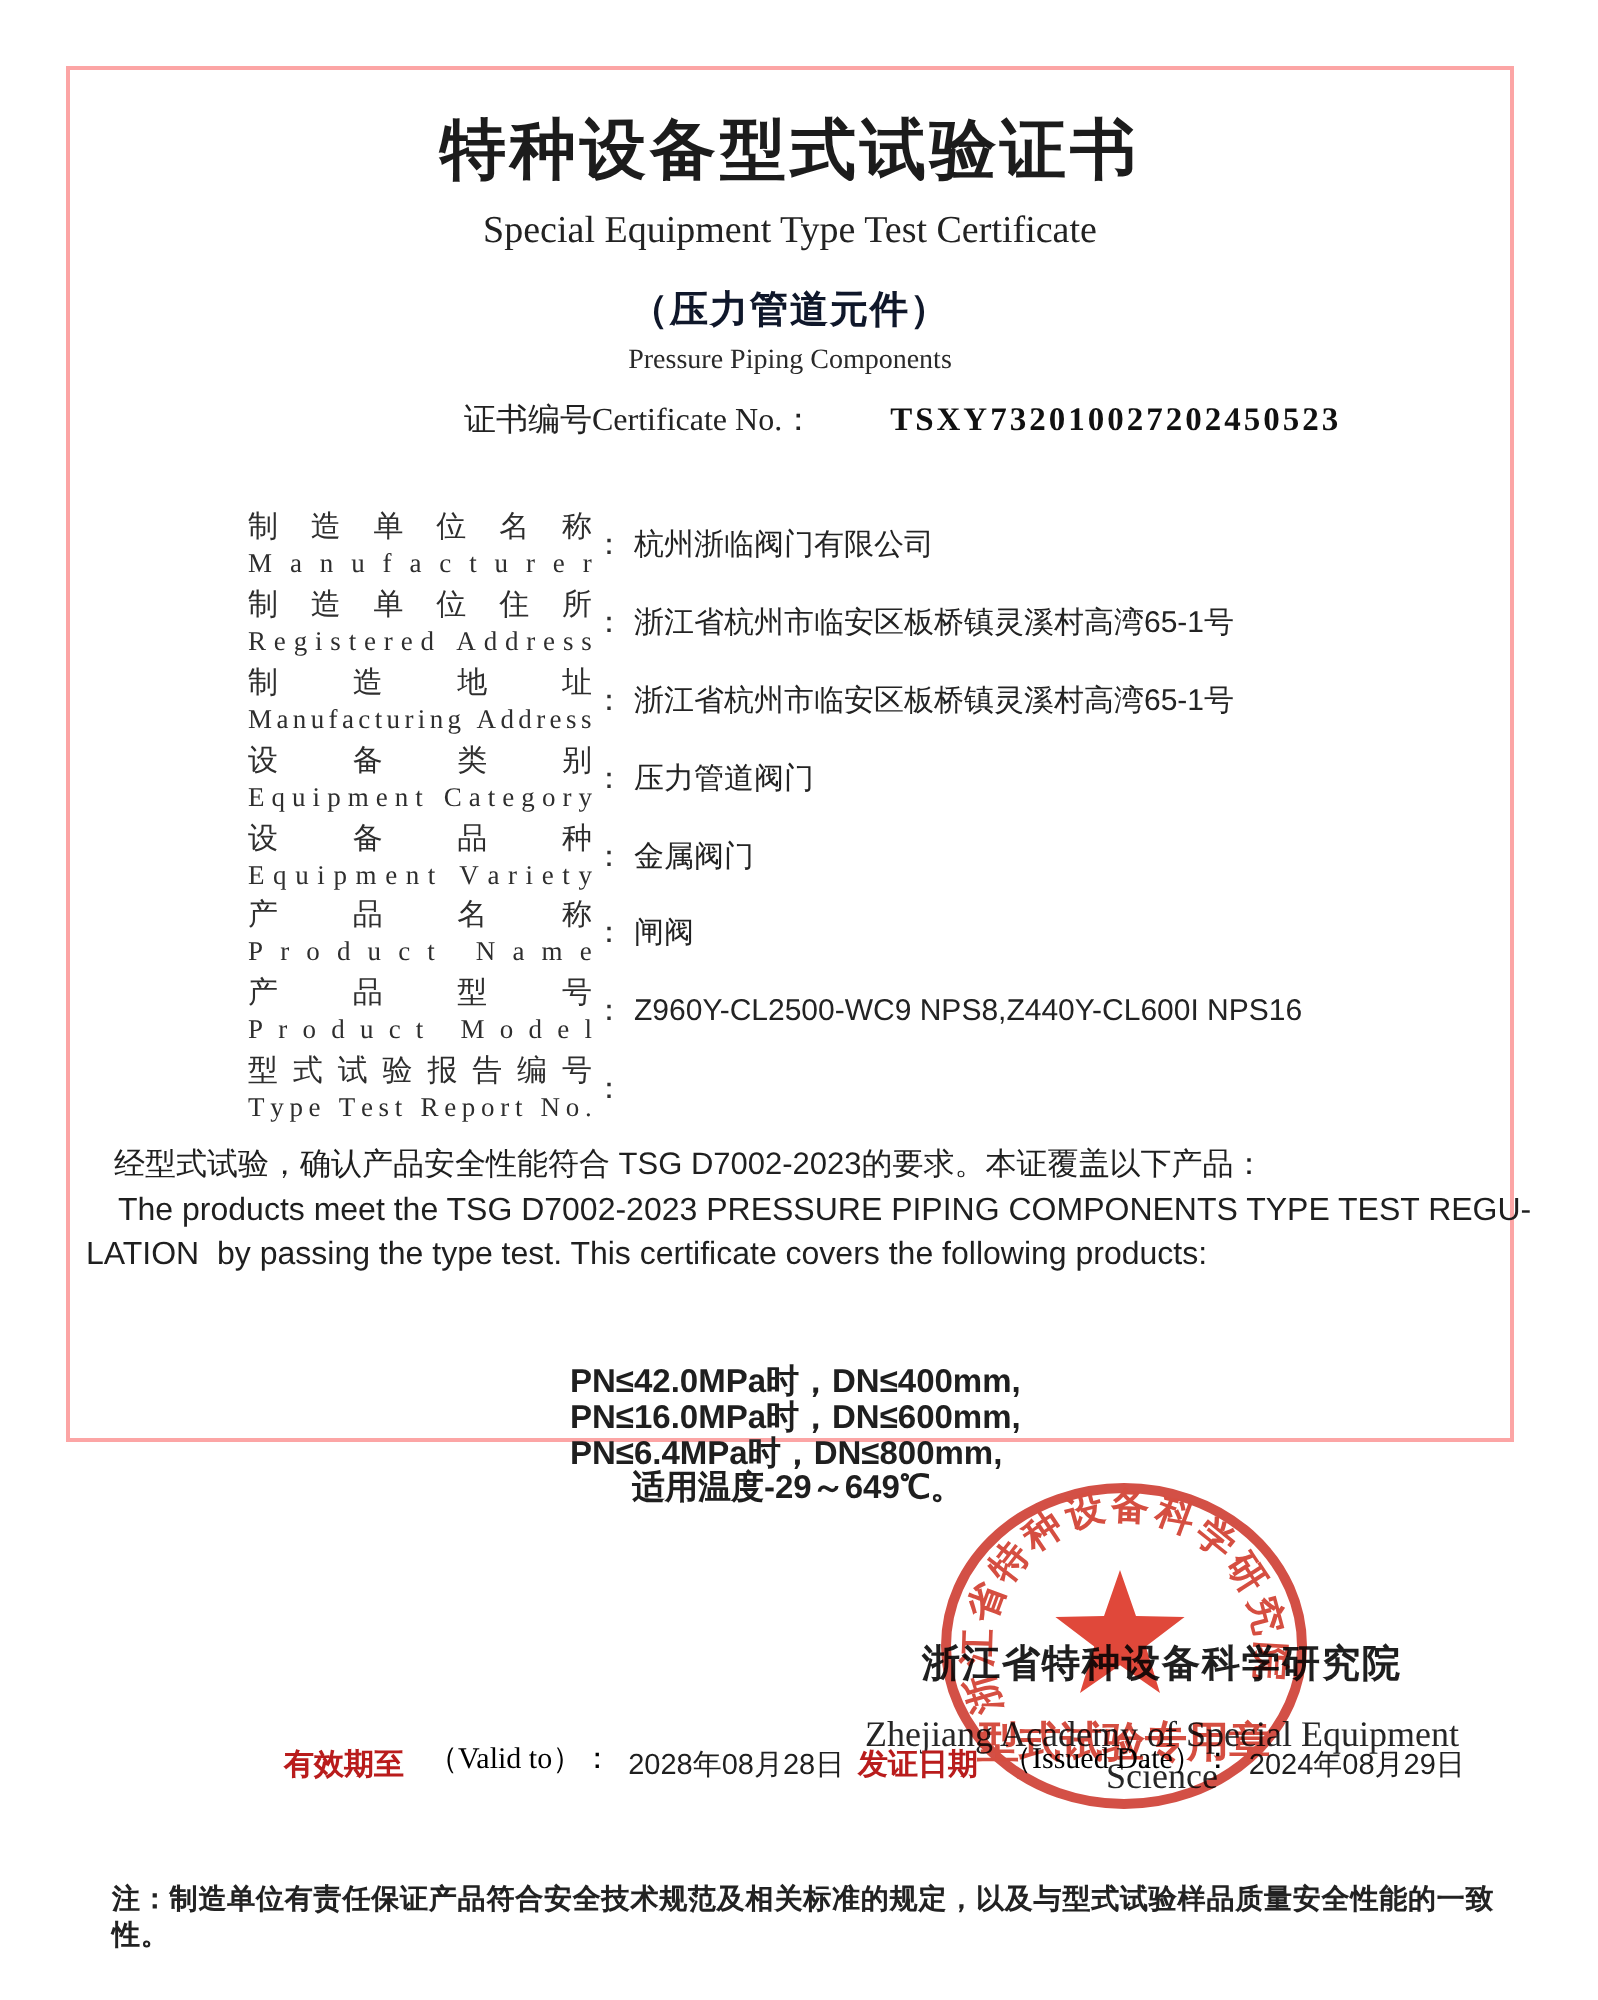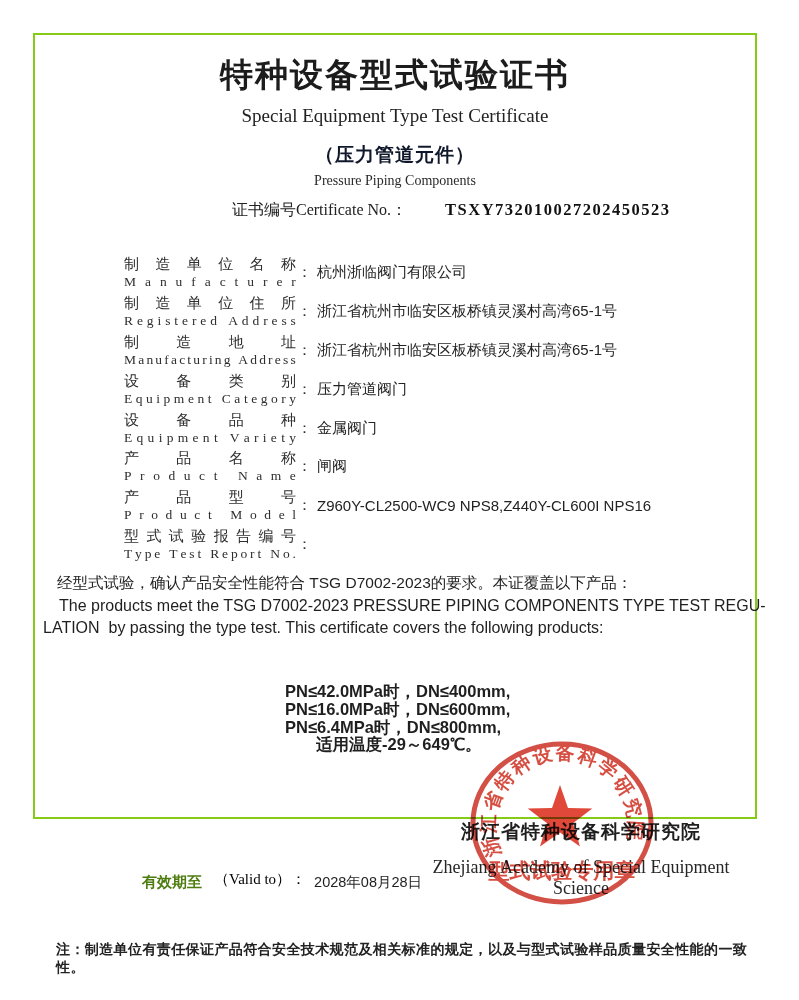--- a/index.html
+++ b/index.html
@@ -1,21 +1,21 @@
 <!DOCTYPE html>
 <html><head>
 <meta charset="utf-8">
 <style>
   * { margin:0; padding:0; box-sizing:border-box; }
   html,body { background:#ffffff; }
   body { width:799px; height:1000px; position:relative; overflow:hidden;
          font-family:"Liberation Sans", sans-serif; color:#2b2b2b; }
   .page { position:absolute; left:0; top:0; width:799px; height:1000px; background:#fff; }
-  .inner { position:absolute; left:33px; top:33px; width:724px; height:786px;
-           border:2px solid #84cc16; }
+  .inner { position:absolute; left:33px; top:33px; width:724px; height:688px;
+           border:2px solid #fca5a5; }
 
   
   .hdr { position:absolute; left:0; top:18px; width:100%; text-align:center; }
   .title-cn { font-size:33px; font-weight:bold; letter-spacing:2px; color:#1c1c1c; }
   .title-en { font-family:"Liberation Serif", serif; font-size:19px; margin-top:7px; color:#222; }
   .sub-cn   { font-size:19px; font-weight:bold; letter-spacing:1px; margin-top:15px; color:#0f172a; }
   .sub-en   { font-family:"Liberation Serif", serif; font-size:14px; margin-top:5px; color:#2a2a2a; }
 
   
   .certline { position:absolute; left:197px; top:165px; display:flex; align-items:baseline;
@@ -45,21 +45,21 @@
 
   
   .issuer { position:absolute; left:380px; top:784px; width:332px; text-align:center; }
   .issuer-cn { font-size:19px; font-weight:600; letter-spacing:1px; color:#1f1f1f; }
   .issuer-en { font-family:"Liberation Serif", serif; font-size:18px; margin-top:12px; color:#262626; }
 
   
   .dateline { position:absolute; display:flex; align-items:baseline; white-space:pre; }
   .valid { left:107px; top:838px; }
   .issued { left:394px; top:838px; }
-  .dl-cn { font-size:15px; font-weight:bold; color:#4d7c0f; }
+  .dl-cn { font-size:15px; font-weight:bold; color:#b91c1c; }
   .dl-en { font-family:"Liberation Serif", serif; font-size:15px; margin-left:12px; position:relative; top:-3px; color:#000000; }
   .dl-date { font-size:14.5px; margin-left:8px; color:#1f1f1f; }
 
   
   .note { position:absolute; left:21px; top:906px; width:694px; font-size:14px;
           font-weight:bold; letter-spacing:0.4px; color:#222; }
 
   
   .stamp { position:absolute; left:465px; top:737px; width:194px; height:174px;
            mix-blend-mode:multiply; opacity:0.88; z-index:5; pointer-events:none; }
@@ -353,20 +353,25 @@
       <div class="issuer-cn">浙江省特种设备科学研究院</div>
       <div class="issuer-en">Zhejiang Academy of Special Equipment Science</div>
     </div>
 
     <div class="dateline valid">
       <span class="dl-cn">有效期至</span>
       <span class="dl-en">（Valid to）：</span>
       <span class="dl-date">2028年08月28日</span>
     </div>
 
+    <div class="dateline issued">
+      <span class="dl-cn">发证日期</span>
+      <span class="dl-en">（Issued Date）：</span>
+      <span class="dl-date">2024年08月29日</span>
+    </div>
 
     <div class="note">注：制造单位有责任保证产品符合安全技术规范及相关标准的规定，以及与型式试验样品质量安全性能的一致性。</div>
   </div>
 
   <svg class="stamp" viewBox="0 0 194 174" xmlns="http://www.w3.org/2000/svg">
     <ellipse cx="97" cy="86" rx="89" ry="79" fill="none" stroke-width="5" stroke="#cd372c"></ellipse>
     <polygon points="95,48 103,71 127.3,71.5 107.9,86.2 115,109.5 95,95.6 75,109.5 82.1,86.2 62.7,71.5 87,71" fill="#dc2e1e"></polygon>
     <path id="sealArc" d="M 36,117 A 67,67 0 1 1 158,117" fill="none"></path>
     <text font-size="19" font-weight="bold" font-family="Liberation Sans, sans-serif" fill="#d03526">
       <textPath href="#sealArc" startOffset="0" textLength="252" lengthAdjust="spacing">浙江省特种设备科学研究院</textPath>

